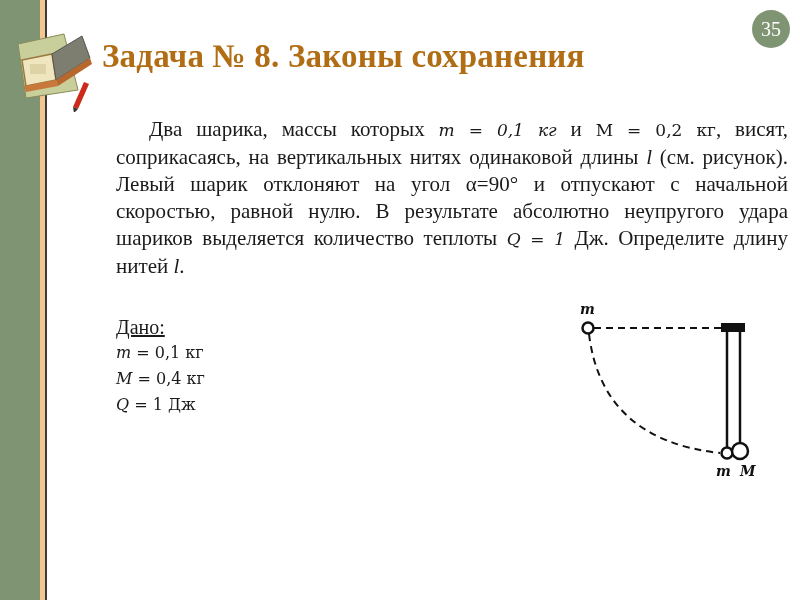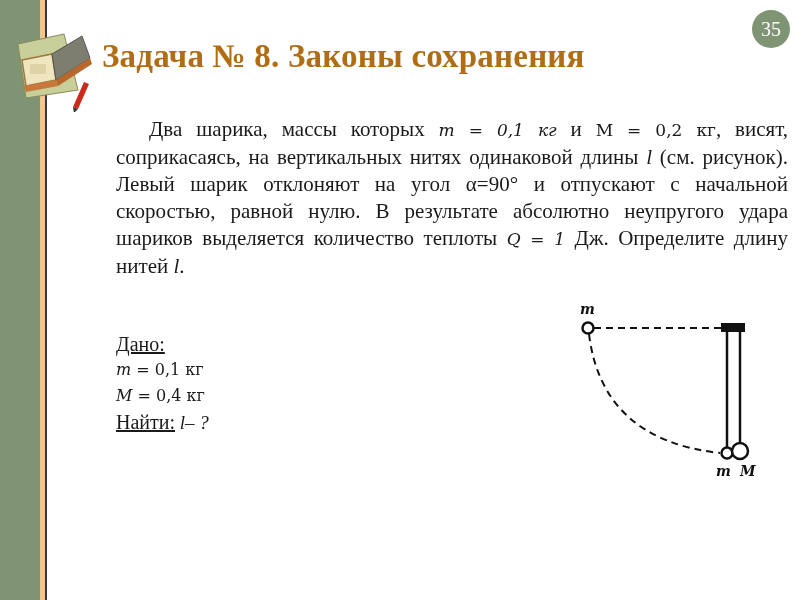--- a/index.html
+++ b/index.html
@@ -11,21 +11,21 @@
   .logo { position:absolute; left:12px; top:16px; width:84px; height:96px; }
   .badge { position:absolute; left:752px; top:10px; width:38px; height:38px; border-radius:50%;
            background:#7f9473; color:#fff; font-weight:normal; font-size:20px;
            display:flex; align-items:center; justify-content:center; }
   .title { position:absolute; left:102px; top:38px; font-size:33px; font-weight:bold;
            color:#b06d14; white-space:nowrap; letter-spacing:0.2px; }
   .problem { position:absolute; left:91px; top:116px; width:672px; font-size:21px; line-height:27px;
              text-align:justify; text-indent:33px;margin-left:25px; }
   .m-it { font-style:italic; font-family:"DejaVu Serif", serif; font-size:17px; }
   .given { position:absolute; left:116px; top:314px; font-size:19px; line-height:26px; }
-  .given .hdr { font-family:"Liberation Serif", serif; text-decoration:underline; font-size:20px;margin-top:17px; }
+  .given .hdr { font-family:"Liberation Serif", serif; text-decoration:underline; font-size:20px; }
   .given .row { font-family:"DejaVu Serif", serif; font-size:16px; }
   .given .it { font-style:italic; }
   .diagram { position:absolute; left:560px; top:290px; width:220px; height:200px; }
 </style>
 </head>
 <body>
 
 <div class="sidebar"></div>
 <div class="stripe"></div>
 <div class="stripe-line"></div>
@@ -48,21 +48,21 @@
 <div class="title">Задача № 8. Законы сохранения</div>
 
 <div class="problem">
   <span>Два шарика, массы которых </span><span class="m-it">m = 0,1 кг</span><span> и </span><span class="m-it" style="font-style:normal">M = 0,2 кг</span><span>, висят, соприкасаясь, на вертикальных нитях одинаковой длины </span><span style="font-style:italic">l</span><span> (см. рисунок). Левый шарик отклоняют на угол </span><span>α=90°</span><span> и отпускают с начальной скоростью, равной нулю. В результате абсолютно неупругого удара шариков выделяется количество теплоты </span><span class="m-it">Q = 1</span><span> Дж. Определите длину нитей </span><span style="font-style:italic">l</span><span>.</span>
 </div>
 
 <div class="given">
   <div class="hdr">Дано:</div>
   <div class="row"><span class="it">m</span><span> = 0,1 кг</span></div>
   <div class="row"><span class="it">M</span><span> = 0,4 кг</span></div>
-  <div><span class="hdr">Найти:</span><span style="font-style:italic"> l– ?</span></div>
+  <div class="row"><span class="it">Q</span><span> = 1 Дж</span></div>
 </div>
 
 <svg class="diagram" viewBox="0 0 220 200">
   <line x1="34" y1="38" x2="162" y2="38" stroke="#111" stroke-width="2" stroke-dasharray="7,5"></line>
   <rect x="161" y="33" width="24" height="9" fill="#111"></rect>
   <line x1="167" y1="42" x2="167" y2="157" stroke="#111" stroke-width="2.5"></line>
   <line x1="180" y1="42" x2="180" y2="152" stroke="#111" stroke-width="2.5"></line>
   <path d="M 29 44 Q 42 150 160 163" fill="none" stroke="#111" stroke-width="2" stroke-dasharray="7,5"></path>
   <circle cx="28" cy="38" r="5.5" fill="#fff" stroke="#111" stroke-width="2.5"></circle>
   <circle cx="167" cy="163" r="5.5" fill="#fff" stroke="#111" stroke-width="2.5"></circle>

